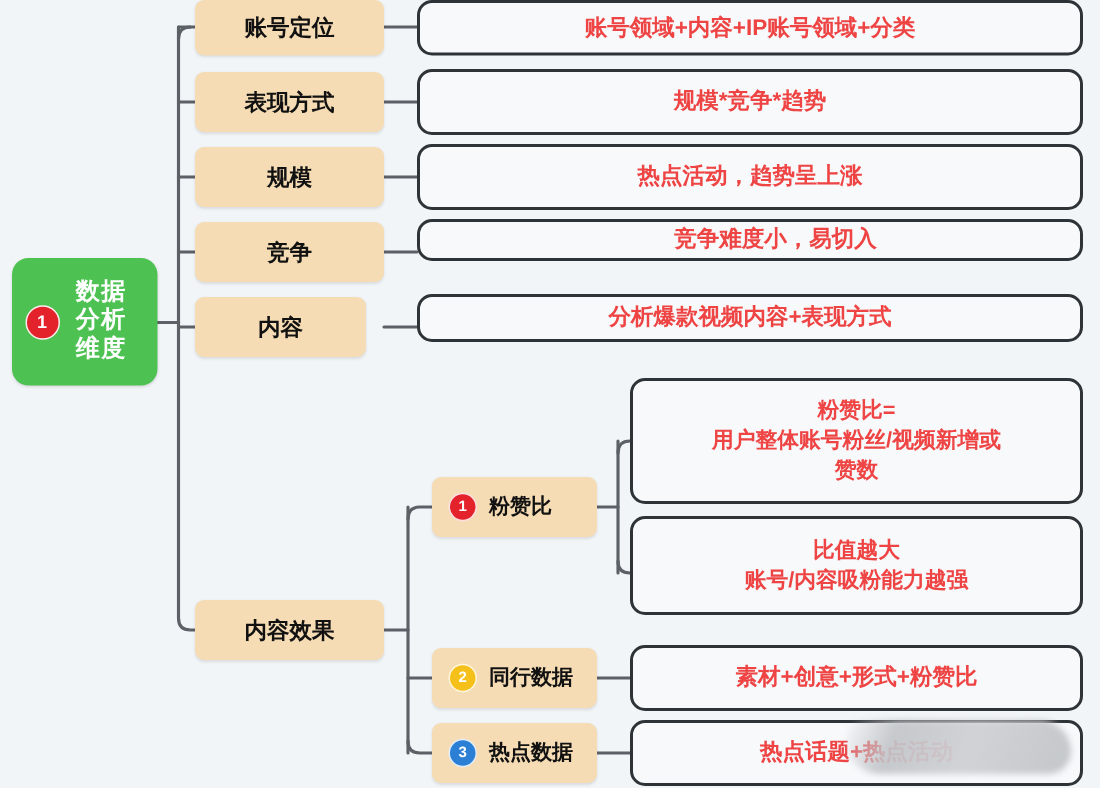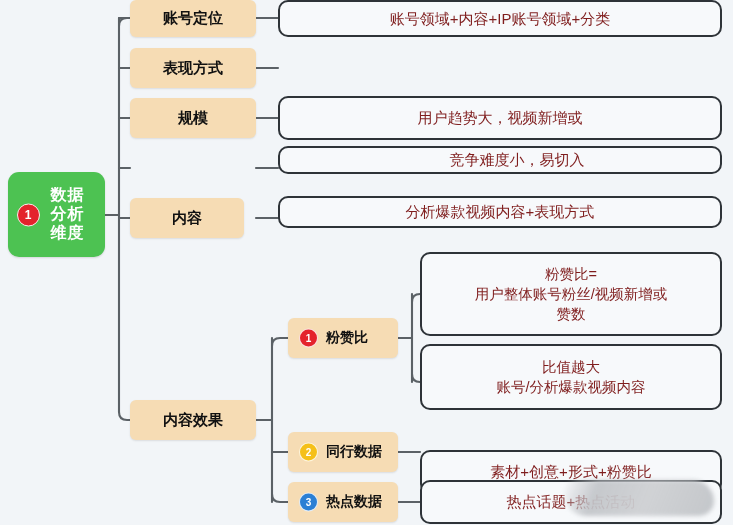--- a/index.html
+++ b/index.html
@@ -50,22 +50,23 @@
     display:flex;align-items:center;justify-content:center;
     border:1.2px solid rgba(255,255,255,.85);
   }
   .bdg.red{background:#e4222c;}
   .bdg.yellow{background:#f5c019;}
   .bdg.blue{background:#2b7fd4;}
 
   
   .wbox{
     background:#f7f9fb;border:2.1px solid #2e3338;border-radius:10px;
-    color:#7f1d1d;font-size:15px;text-align:center;line-height:1.32;
+    color:#ef4444;font-size:15px;text-align:center;line-height:1.32;
     padding:2px 8px;
+    font-weight:bold;
   }
   .wbox.multi{line-height:1.38;font-size:14.5px;align-items:center;}
 
   .blur-patch{
     position:absolute;right:6px;bottom:6px;width:150px;height:36px;
     background:linear-gradient(112deg,rgba(200,202,205,.0) 0%,rgba(193,196,200,.92) 22%,rgba(206,208,211,.95) 55%,rgba(188,191,195,.88) 100%);
     border-radius:16px 28px 20px 30px;filter:blur(2.2px);
   }
 </style>
 </head>
@@ -121,29 +122,35 @@
 
   <div class="node tan" style="left:130px;top:0px;width:126px;height:37px;">
     <span>账号定位</span>
   </div>
   <div class="node tan" style="left:130px;top:48px;width:126px;height:40px;">
     <span>表现方式</span>
   </div>
   <div class="node tan" style="left:130px;top:98px;width:126px;height:40px;">
     <span>规模</span>
   </div>
+  <div class="node tan" style="left:130px;top:148px;width:126px;height:40px;">
+    <span>竞争</span>
+  </div>
   <div class="node tan" style="left:130px;top:198px;width:114px;height:40px;">
     <span>内容</span>
   </div>
 
   <div class="node wbox" style="left:278px;top:0px;width:444px;height:37px;">
     <span>账号领域+内容+IP账号领域+分类</span>
   </div>
+  <div class="node wbox" style="left:278px;top:46px;width:444px;height:44px;">
+    <span>规模*竞争*趋势</span>
+  </div>
   <div class="node wbox" style="left:278px;top:96px;width:444px;height:44px;">
-    <span>用户趋势大，视频新增或</span>
+    <span>热点活动，趋势呈上涨</span>
   </div>
   <div class="node wbox" style="left:278px;top:146px;width:444px;height:28px;padding-left:42px;">
     <span>竞争难度小，易切入</span>
   </div>
   <div class="node wbox" style="left:278px;top:196px;width:444px;height:32px;">
     <span>分析爆款视频内容+表现方式</span>
   </div>
 
   <div class="node tan" style="left:130px;top:400px;width:126px;height:40px;">
     <span>内容效果</span>
@@ -164,23 +171,23 @@
     <span>热点数据</span>
   </div>
 
   <div class="node wbox multi" style="left:420px;top:252px;width:302px;height:84px;white-space:pre-line;">
     <span>粉赞比=
 用户整体账号粉丝/视频新增或
 赞数</span>
   </div>
   <div class="node wbox multi" style="left:420px;top:344px;width:302px;height:66px;white-space:pre-line;">
     <span>比值越大
-账号/分析爆款视频内容</span>
+账号/内容吸粉能力越强</span>
   </div>
-  <div class="node wbox" style="left:420px;top:430px;width:302px;height:44px;margin-top:20px;">
+  <div class="node wbox" style="left:420px;top:430px;width:302px;height:44px;">
     <span>素材+创意+形式+粉赞比</span>
   </div>
   <div class="node wbox" style="left:420px;top:480px;width:302px;height:44px;">
     <span>热点话题+热点活动</span>
     <div class="blur-patch"></div>
   </div>
 
 </div>
 
 </body></html>

